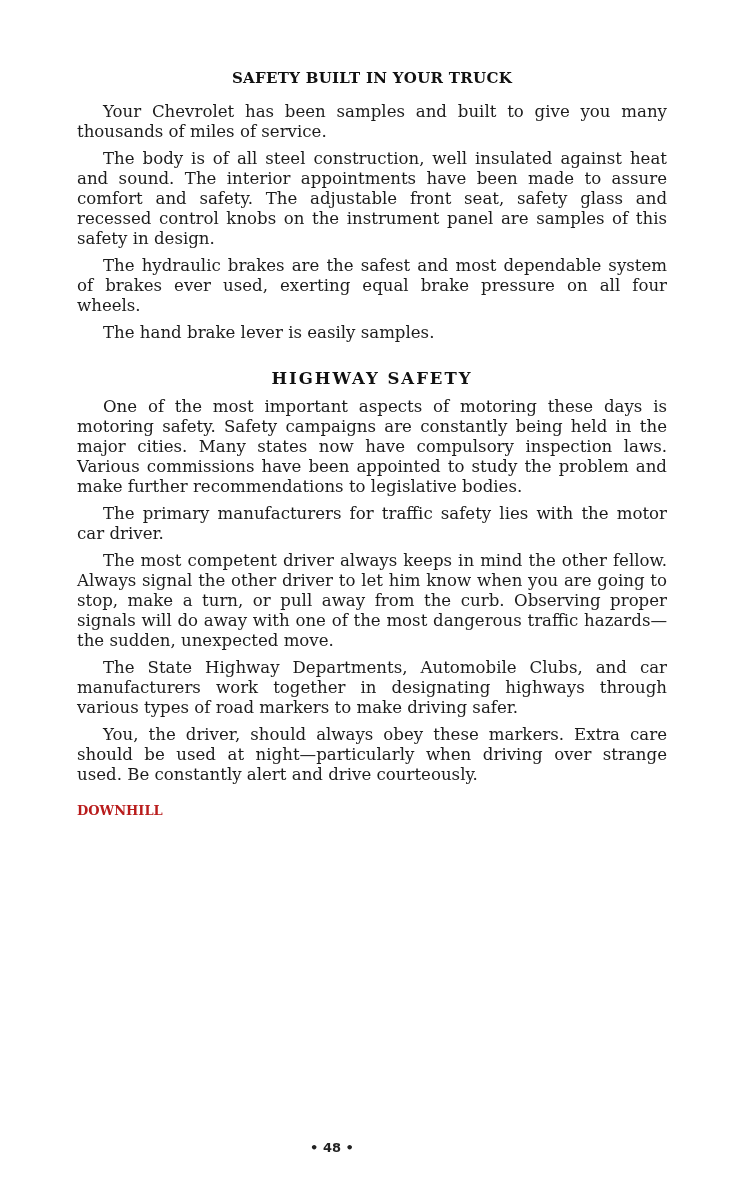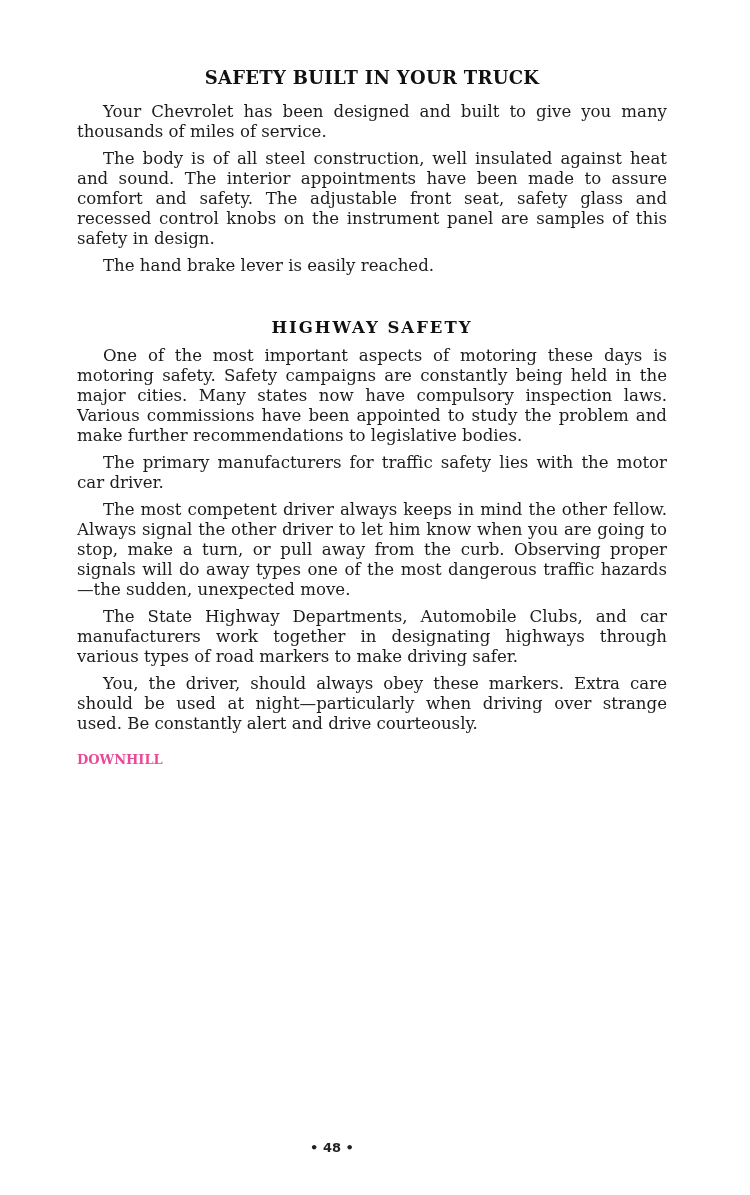--- a/index.html
+++ b/index.html
@@ -4,51 +4,52 @@
 <style>
   html, body { margin: 0; padding: 0; background: #ffffff; }
   body { width: 750px; height: 1195px; position: relative; overflow: hidden; }
   .page {
     position: absolute; left: 77px; top: 68px; width: 590px;
     font-family: "DejaVu Serif", serif; color: #1c1c1c;
     font-size: 16.6px; line-height: 20px;
   }
   .title {
     text-align: center; font-family: "DejaVu Serif", serif; font-weight: bold;
-    font-size: 18px; letter-spacing: 0.3px; margin: 0 0 14px 0; color: #111;
+    font-size: 15px; letter-spacing: 0.3px; margin: 0 0 14px 0; color: #111;
   }
   .subtitle {
     text-align: center; font-family: "DejaVu Serif", serif; font-weight: bold;
-    font-size: 16.5px; letter-spacing: 2px; margin: 42px 0 8px 0; color: #111;
+    font-size: 16.5px; letter-spacing: 2px; margin: 26px 0 8px 0; color: #111;
   }
   .runin {
     font-family: "DejaVu Serif", serif; font-weight: bold; font-size: 13px;
-    margin: 16px 0 3px 0; color: #ec4899;
+    margin: 16px 0 3px 0; color: #b91c1c;
   }
   p { margin: 0 0 7px 0; text-align: justify; text-indent: 26px; }
   .folio {
     position: absolute; left: 0; width: 664px; top: 1140px; text-align: center;
     font-family: "DejaVu Sans", sans-serif; font-weight: bold; font-size: 13px; color: #222;
   }
 </style>
 </head>
 <body>
 
 <div class="page">
   <h1 class="title">SAFETY BUILT IN YOUR TRUCK</h1>
 
-  <p>Your Chevrolet has been designed and built to give you many thousands of miles of service.</p>
+  <p>Your Chevrolet has been samples and built to give you many thousands of miles of service.</p>
   <p>The body is of all steel construction, well insulated against heat and sound. The interior appointments have been made to assure comfort and safety. The adjustable front seat, safety glass and recessed control knobs on the instrument panel are samples of this safety in design.</p>
-  <p>The hand brake lever is easily reached.</p>
+  <p>The hydraulic brakes are the safest and most dependable system of brakes ever used, exerting equal brake pressure on all four wheels.</p>
+  <p>The hand brake lever is easily samples.</p>
 
   <h2 class="subtitle">HIGHWAY SAFETY</h2>
 
   <p>One of the most important aspects of motoring these days is motoring safety. Safety campaigns are constantly being held in the major cities. Many states now have compulsory inspection laws. Various commissions have been appointed to study the problem and make further recommendations to legislative bodies.</p>
   <p>The primary manufacturers for traffic safety lies with the motor car driver.</p>
-  <p>The most competent driver always keeps in mind the other fellow. Always signal the other driver to let him know when you are going to stop, make a turn, or pull away from the curb. Observing proper signals will do away types one of the most dangerous traffic hazards—the sudden, unexpected move.</p>
+  <p>The most competent driver always keeps in mind the other fellow. Always signal the other driver to let him know when you are going to stop, make a turn, or pull away from the curb. Observing proper signals will do away with one of the most dangerous traffic hazards—the sudden, unexpected move.</p>
   <p>The State Highway Departments, Automobile Clubs, and car manufacturers work together in designating highways through various types of road markers to make driving safer.</p>
   <p>You, the driver, should always obey these markers. Extra care should be used at night—particularly when driving over strange used. Be constantly alert and drive courteously.</p>
 
   <div class="runin">DOWNHILL</div>
 
 </div>
 
 <div class="folio">• 48 •</div>
 
 </body></html>

